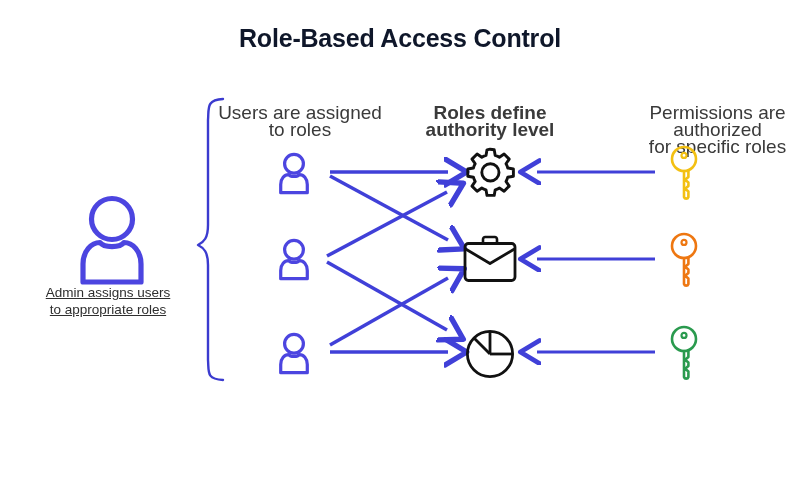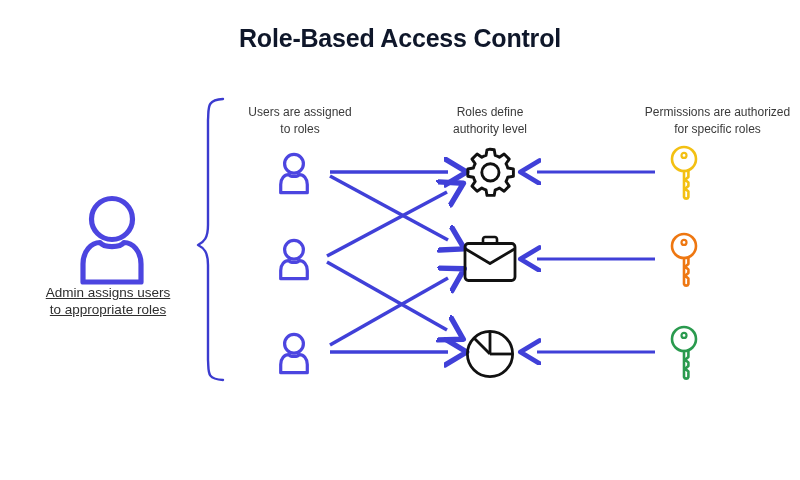--- a/index.html
+++ b/index.html
@@ -31,27 +31,27 @@
     text-align: center;
     font-size: 25px;
     font-weight: bold;
     color: #0f172a;
     letter-spacing: -0.2px;
   }
 
   .col-label {
     position: absolute;
     text-align: center;
-    font-size: 12px;
+    font-size: 19px;
     line-height: 17px;
     color: #3a3a3a;
     white-space: pre-line;
   }
   #label-users   { left: 215px; top: 104px; width: 170px; }
-  #label-roles   { left: 420px; top: 104px; width: 140px; }
+  #label-roles   { left: 420px; top: 104px; width: 140px; font-weight: bold; }
   #label-perms   { left: 615px; top: 104px; width: 205px; }
 
   .admin-caption {
     position: absolute;
     left: 13px;
     top: 284px;
     width: 190px;
     text-align: center;
     font-size: 13.5px;
     line-height: 17px;

